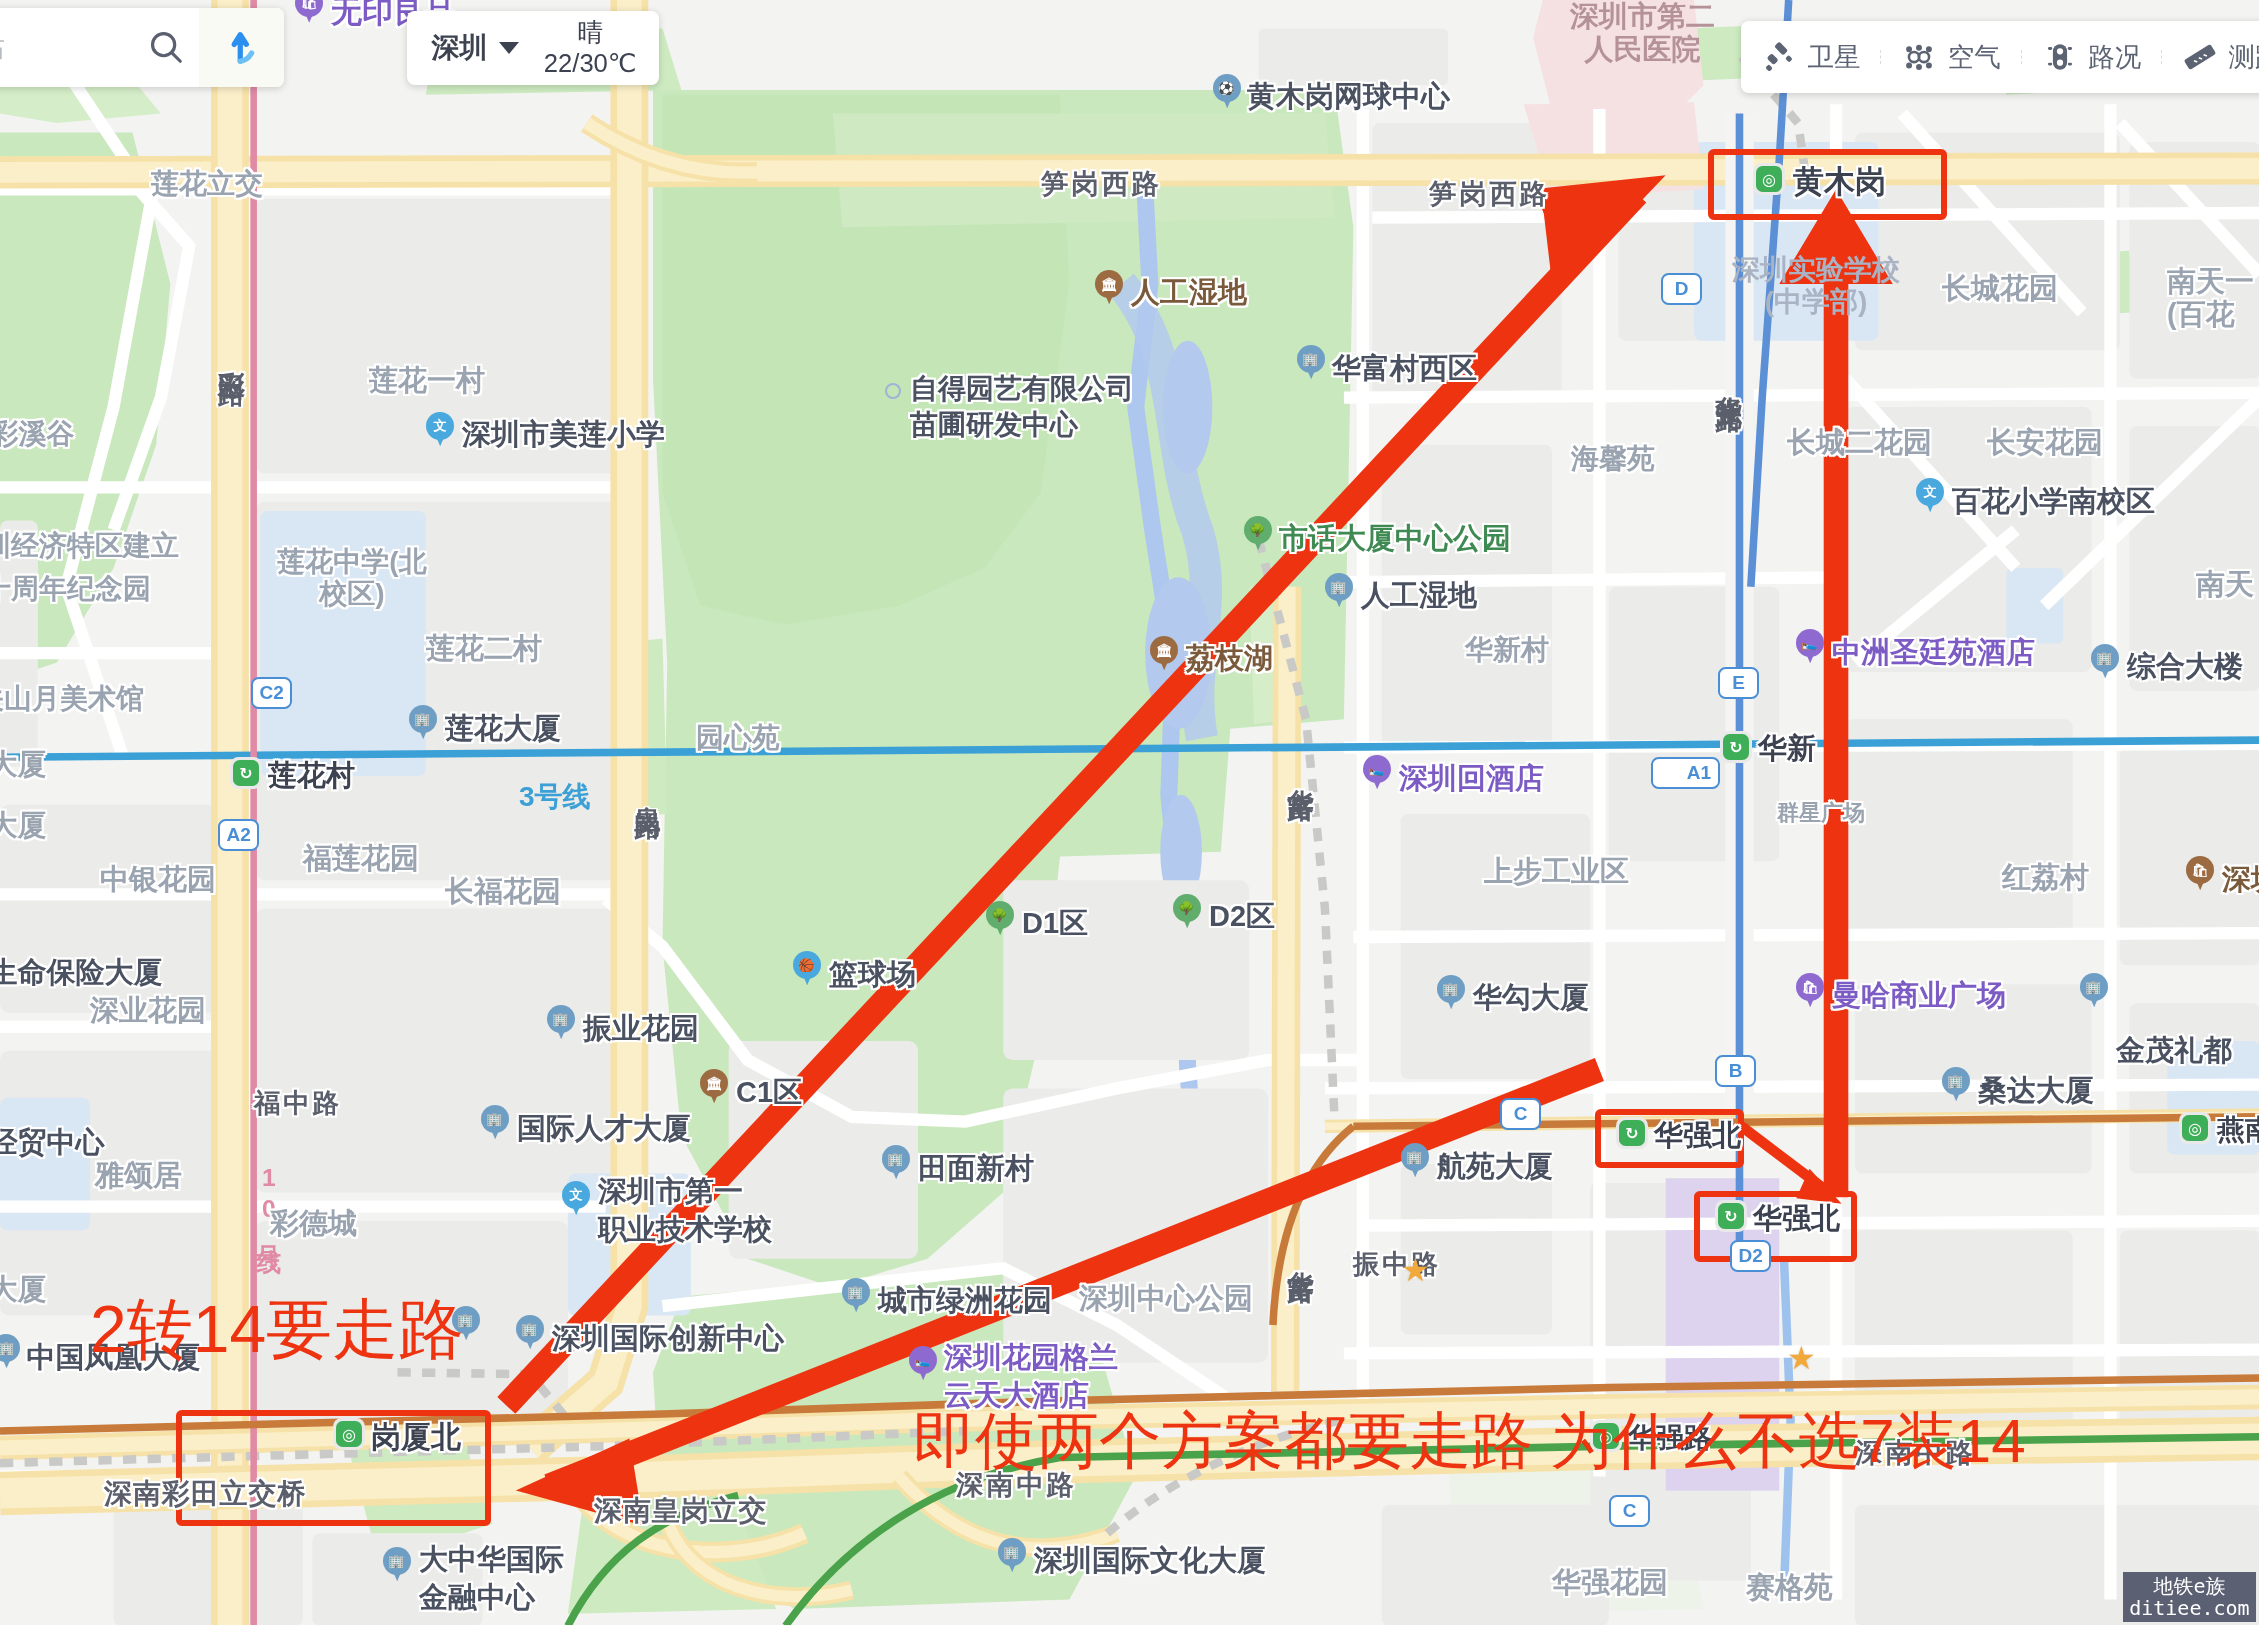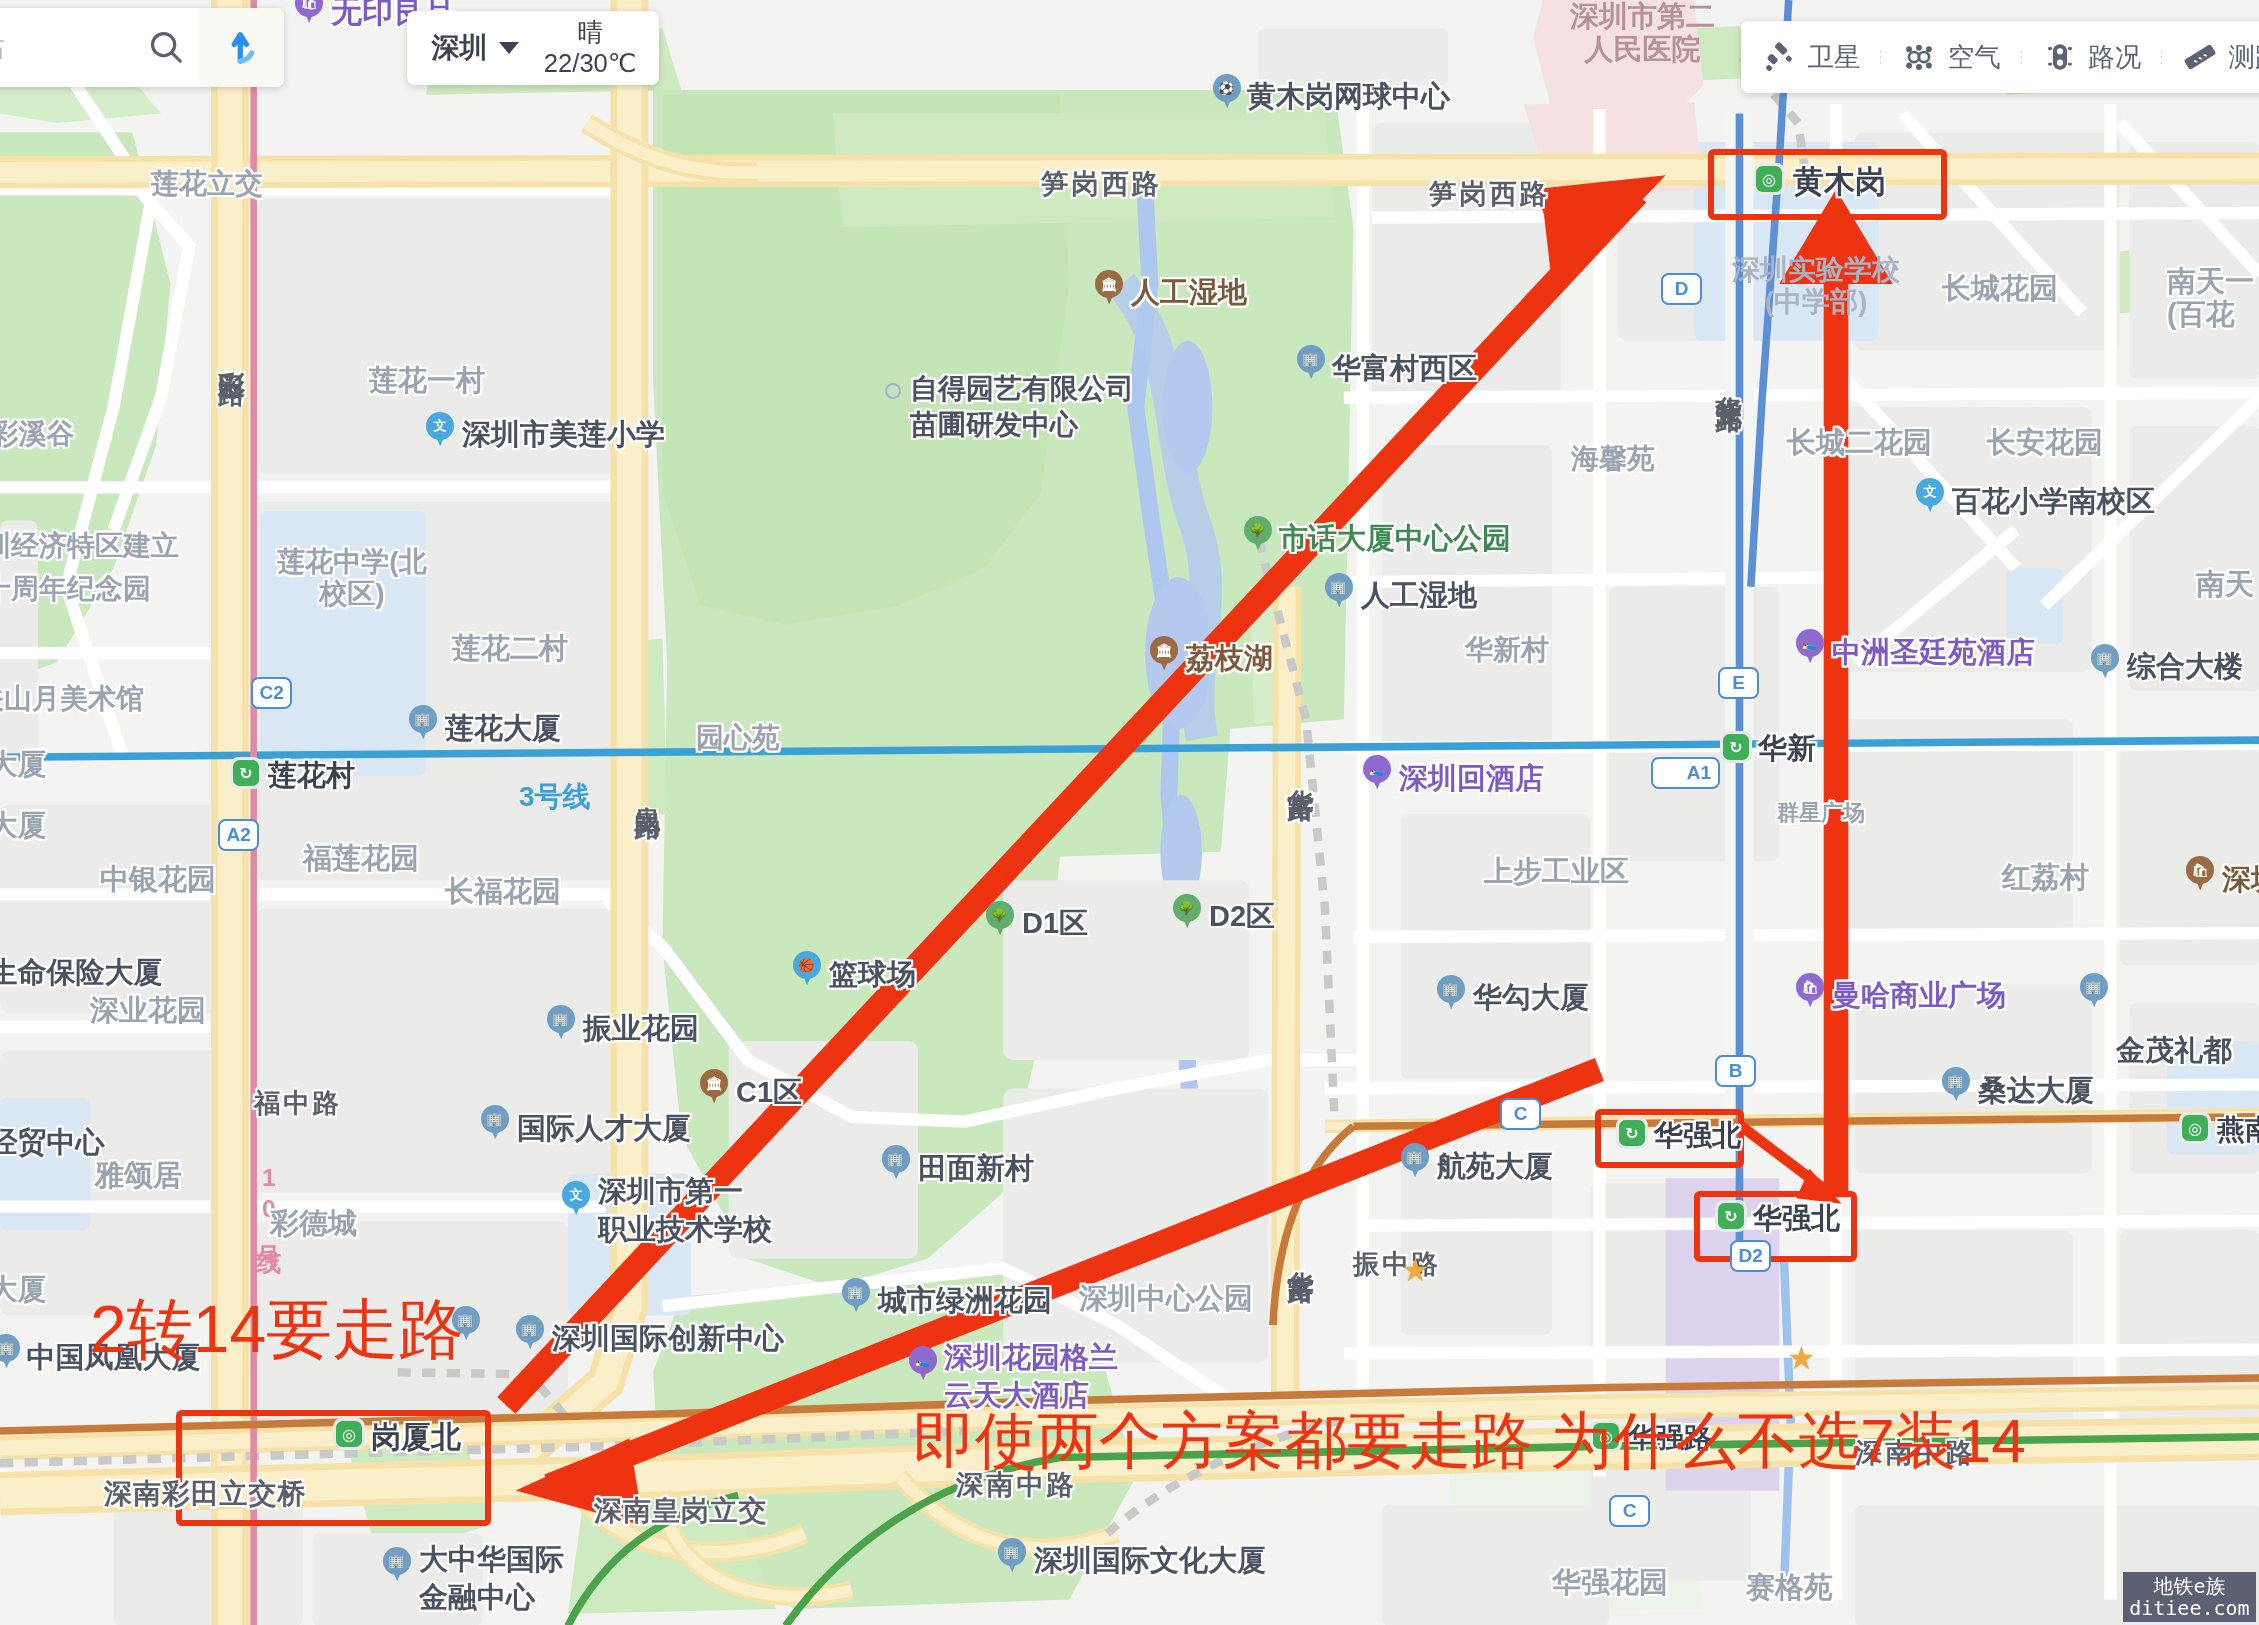--- a/index.html
+++ b/index.html
@@ -358,21 +358,21 @@
   <div class="lbl road" style="left:956px;top:1469px;font-size:27.4px;">深南中路</div>
   <div class="lbl road" style="left:1855px;top:1437px;font-size:27.4px;">深南中路</div>
   <div class="lbl road" style="left:104px;top:1478px;font-size:28px;letter-spacing:0.9px;">深南彩田立交桥</div>
   <div class="lbl road" style="left:594px;top:1495px;font-size:28px;letter-spacing:0.9px;">深南皇岗立交</div>
   <div class="lbl linelabel" style="left:519px;top:781px;font-size:28px;">3号线</div>
   <div class="lbl linelabel pink vert" style="left:254px;top:1164px;font-size:24.6px;">10号线</div>
 
   <div class="lbl area" style="left:151px;top:168px;font-size:28px;">莲花立交</div>
   <div class="lbl area" style="left:369px;top:364px;font-size:29px;">莲花一村</div>
   <div class="lbl area" style="left:267px;top:546px;font-size:28px;width:170px;white-space:normal;text-align:center;">莲花中学(北校区)</div>
-  <div class="lbl area" style="left:404px;top:632px;font-size:29px;padding-left:48px;">莲花二村</div>
+  <div class="lbl area" style="left:426px;top:632px;font-size:29px;">莲花二村</div>
   <div class="lbl area" style="left:-9.5px;top:418px;font-size:28px;">彩溪谷</div>
   <div class="lbl area" style="left:-17px;top:530px;font-size:28px;">圳经济特区建立</div>
   <div class="lbl area" style="left:-17px;top:573px;font-size:28px;">十周年纪念园</div>
   <div class="lbl area" style="left:-24px;top:683px;font-size:28px;">关山月美术馆</div>
   <div class="lbl area" style="left:696px;top:722px;font-size:28px;">园心苑</div>
   <div class="lbl area" style="left:303px;top:842px;font-size:29px;">福莲花园</div>
   <div class="lbl area" style="left:445px;top:875px;font-size:29px;">长福花园</div>
   <div class="lbl area" style="left:76px;top:863px;font-size:29px;margin-left:24px;">中银花园</div>
   <div class="lbl area" style="left:90px;top:994px;font-size:29px;">深业花园</div>
   <div class="lbl area" style="left:95px;top:1159px;font-size:29px;">雅颂居</div>

